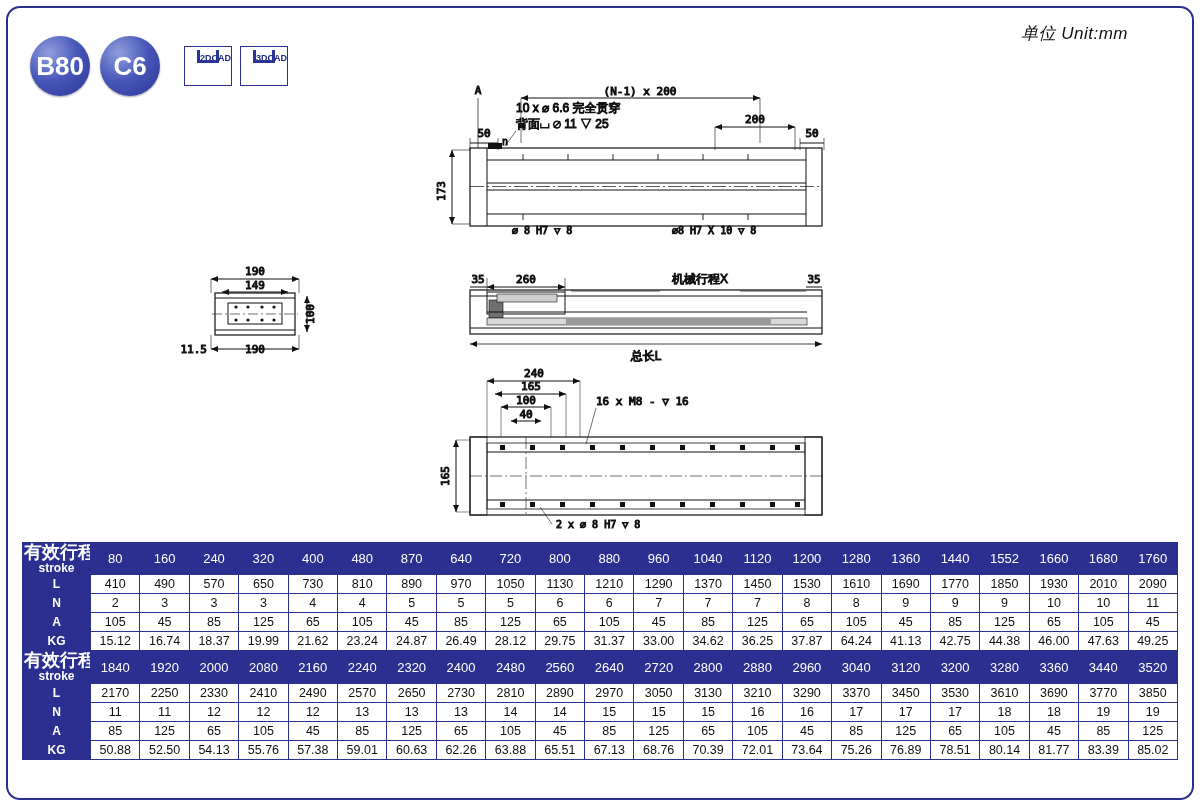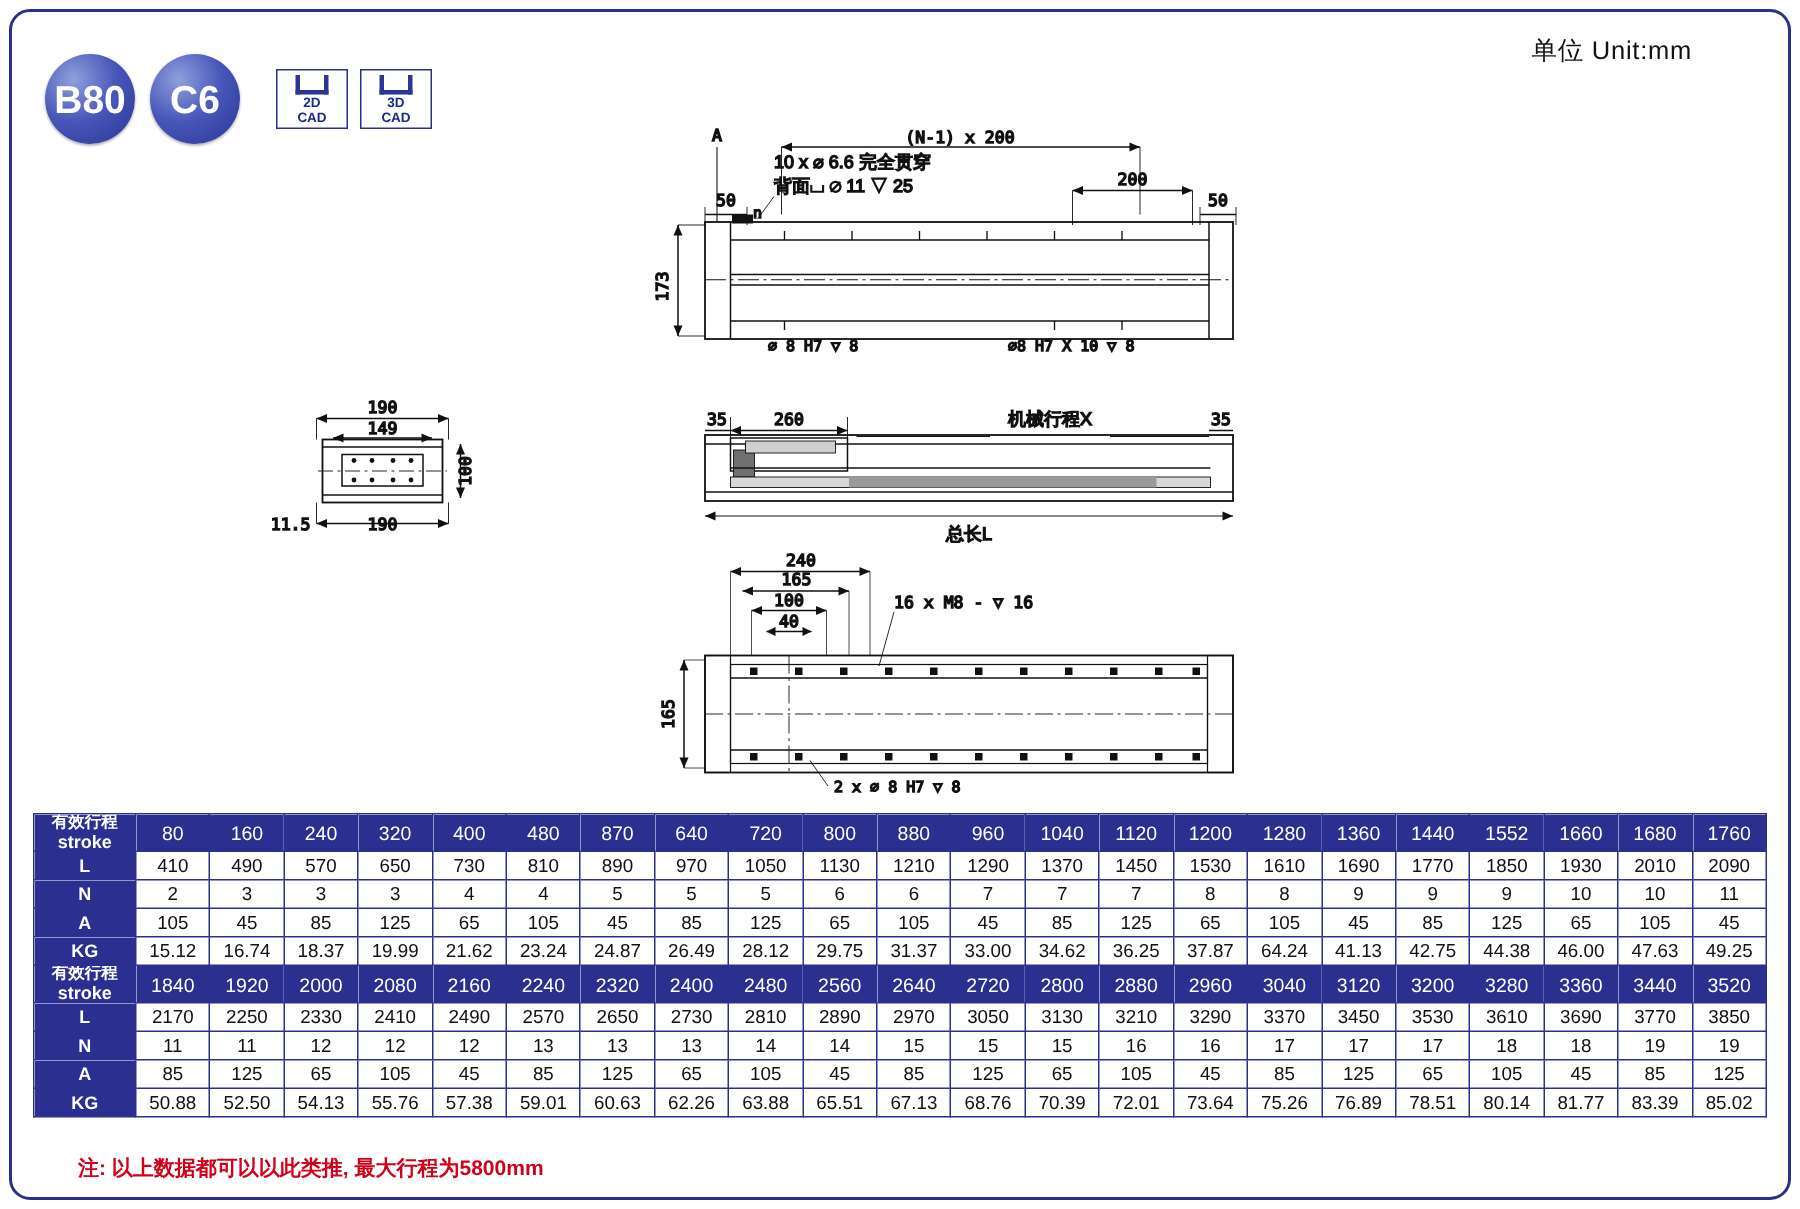--- a/index.html
+++ b/index.html
@@ -30,20 +30,21 @@
     pointer-events: none;
   }
   
   .unit-label {
     position: absolute;
     right: 72px;
     top: 22px;
     font-size: 17px;
     color: #111;
     letter-spacing: .5px;
+    font-style: italic;
   }
   .badges {
     position: absolute;
     left: 30px;
     top: 36px;
     display: flex;
     align-items: center;
     gap: 10px;
   }
   .badge {
@@ -69,28 +70,28 @@
     display: flex;
     gap: 8px;
     margin-left: 14px;
   }
   .cad-btn {
     width: 48px;
     height: 40px;
     border: 1px solid #2b2f8f;
     background: #fff;
     display: flex;
-    flex-direction: column;
+    flex-direction: row;
     align-items: center;
     justify-content: flex-end;
     font-size: 9px;
     font-weight: bold;
     color: #1b2a8a;
     line-height: 1.05;
-    padding-bottom: 2px;
+    padding-bottom: 14px;
     box-sizing: border-box;
     position: relative;
   }
   .cad-btn .glyph {
     position: absolute;
     top: 3px;
     left: 50%;
     transform: translateX(-50%);
     width: 22px;
     height: 13px;
@@ -143,21 +144,21 @@
     font-weight: bold;
     font-size: 12px;
   }
   table.spec td.stroke-label {
     background: #2b2f8f;
     color: #ffffff;
     font-weight: bold;
     font-size: 12px;
     line-height: 1.05;
   }
-  table.spec td.stroke-label .cn { display: block; font-size: 11px; }
+  table.spec td.stroke-label .cn { display: block; font-size: 18px; }
   table.spec td.stroke-label .en { display: block; font-size: 12px; }
   .note {
     position: absolute;
     left: 52px;
     top: 770px;
     color: #d0021b;
     font-size: 14px;
     font-weight: bold;
   }
   .dimtext {
@@ -683,14 +684,13 @@
             <td>78.51</td>
             <td>80.14</td>
             <td>81.77</td>
             <td>83.39</td>
             <td>85.02</td>
           </tr>
         </tbody>
     </table>
   </div>
 
-  <div class="note">注: 以上数据都可以以此类推, 最大行程为5800mm</div>
 </div>
 
 </body></html>

